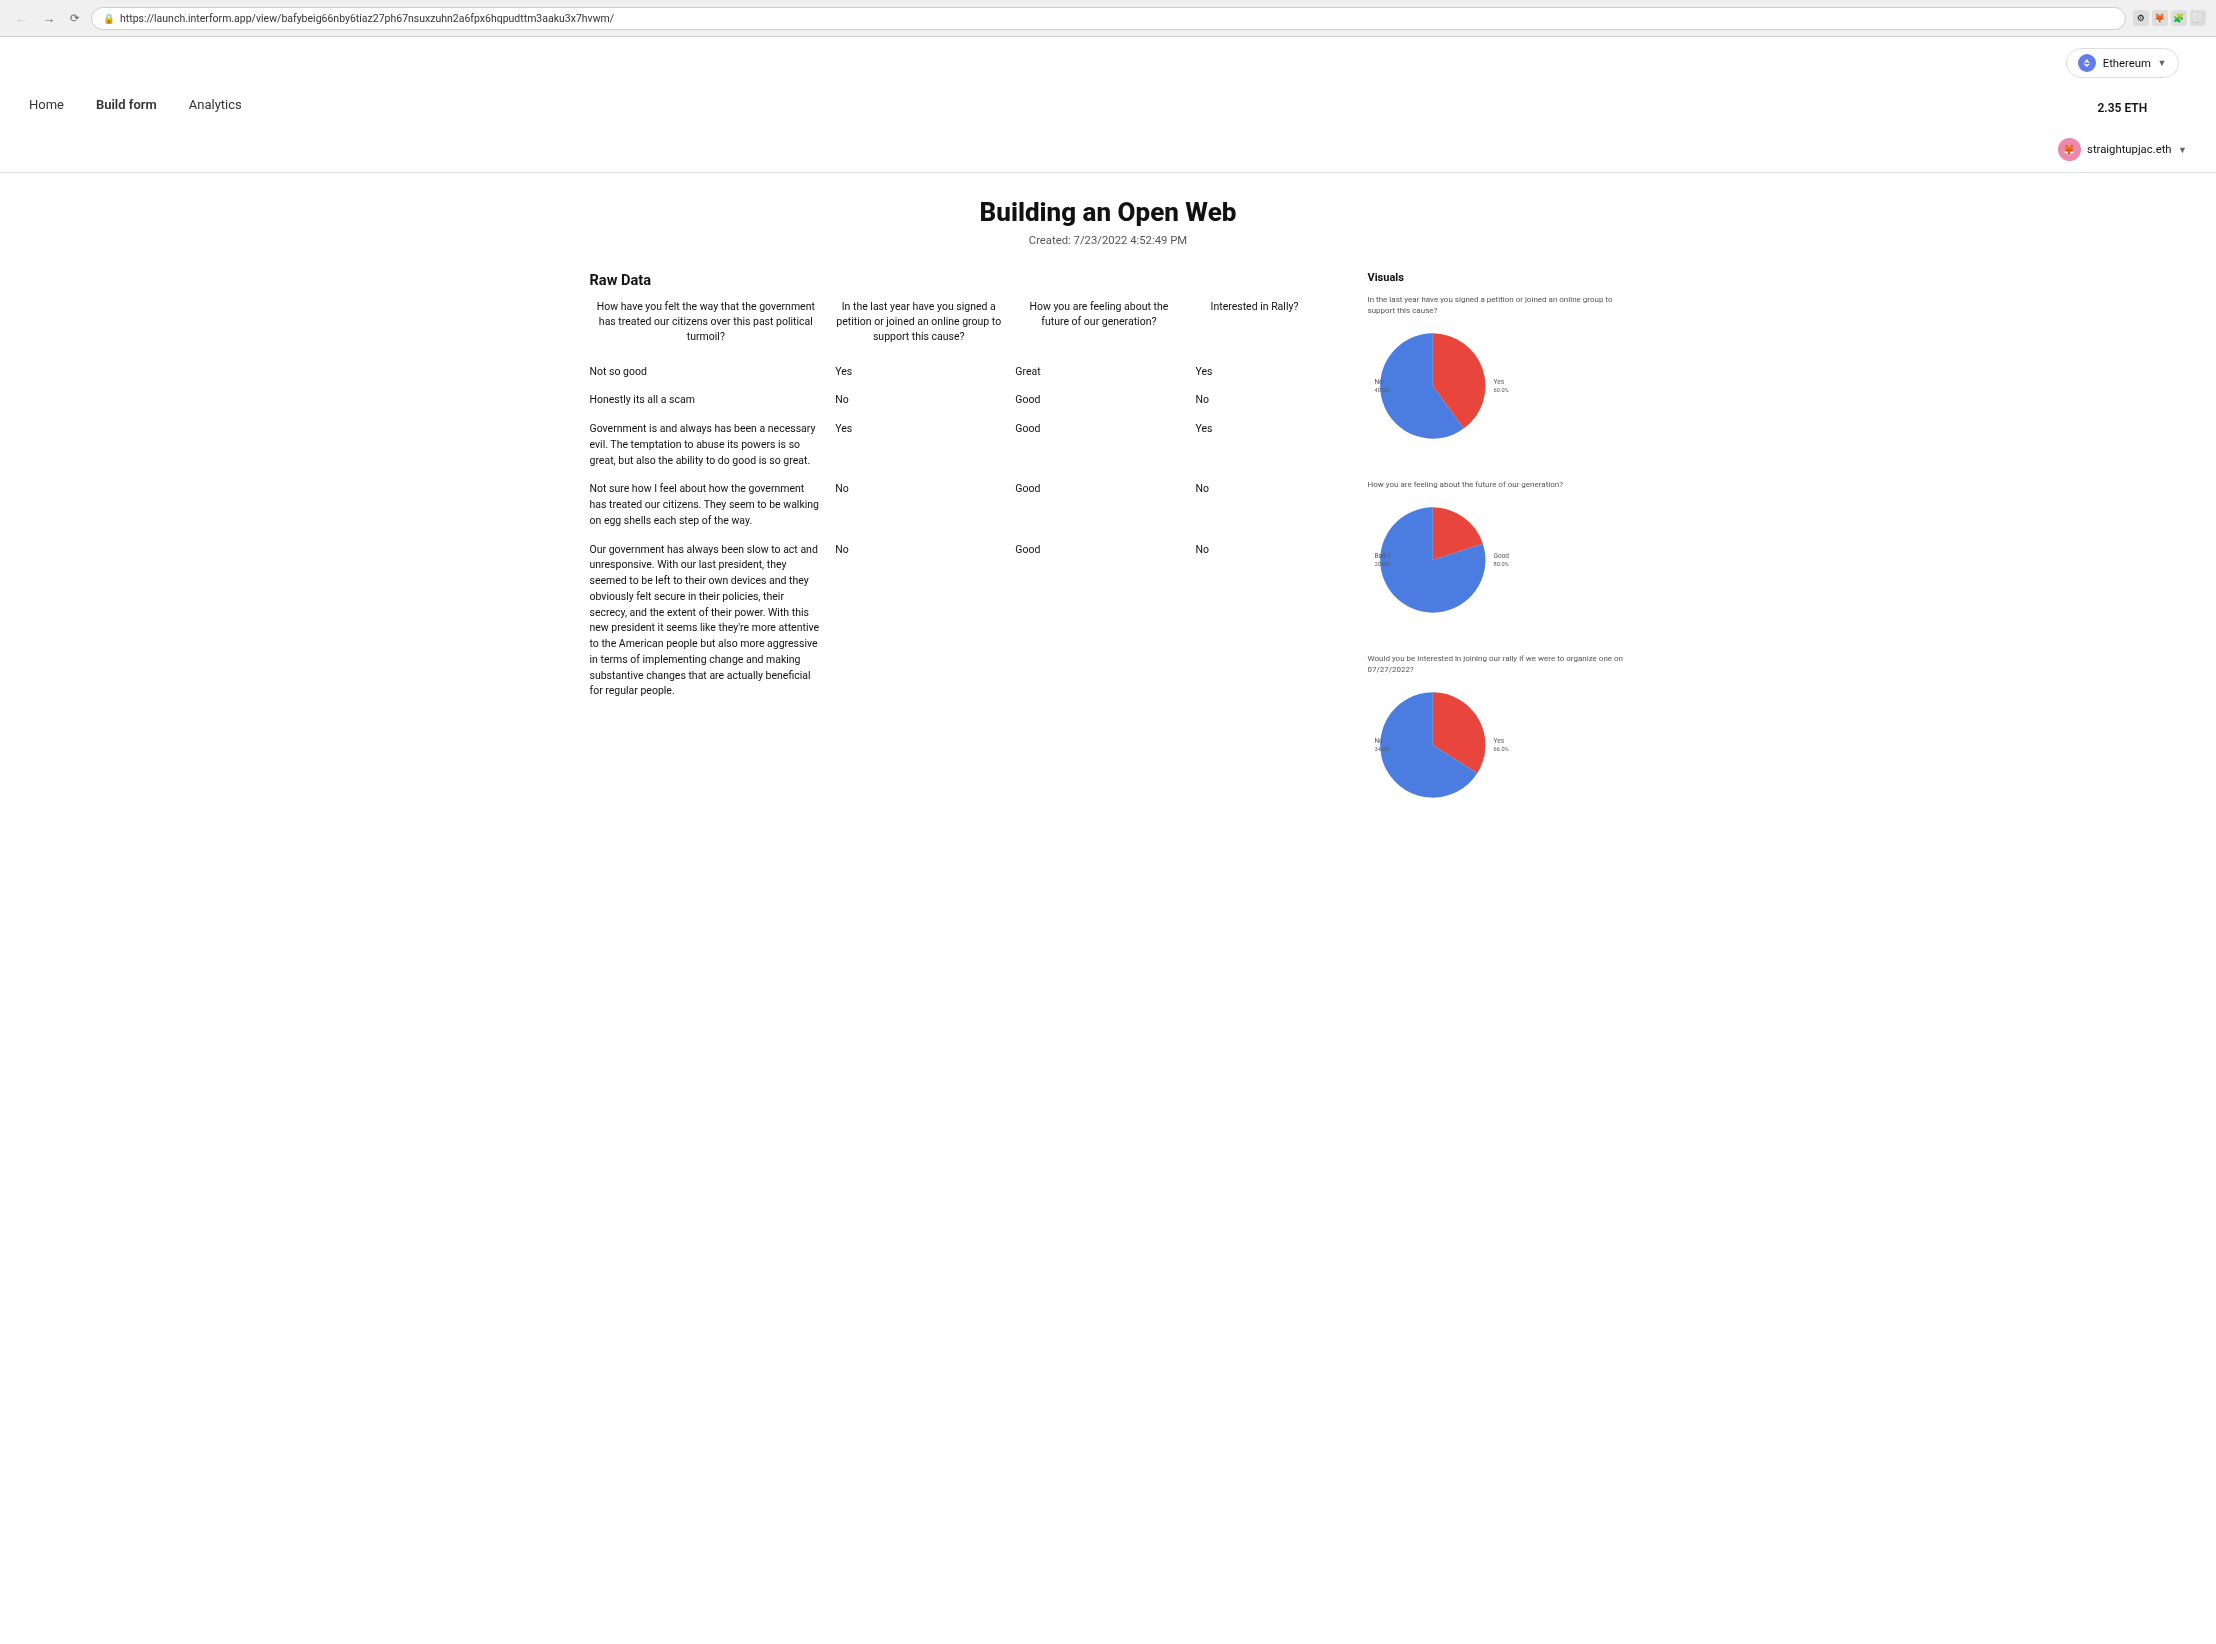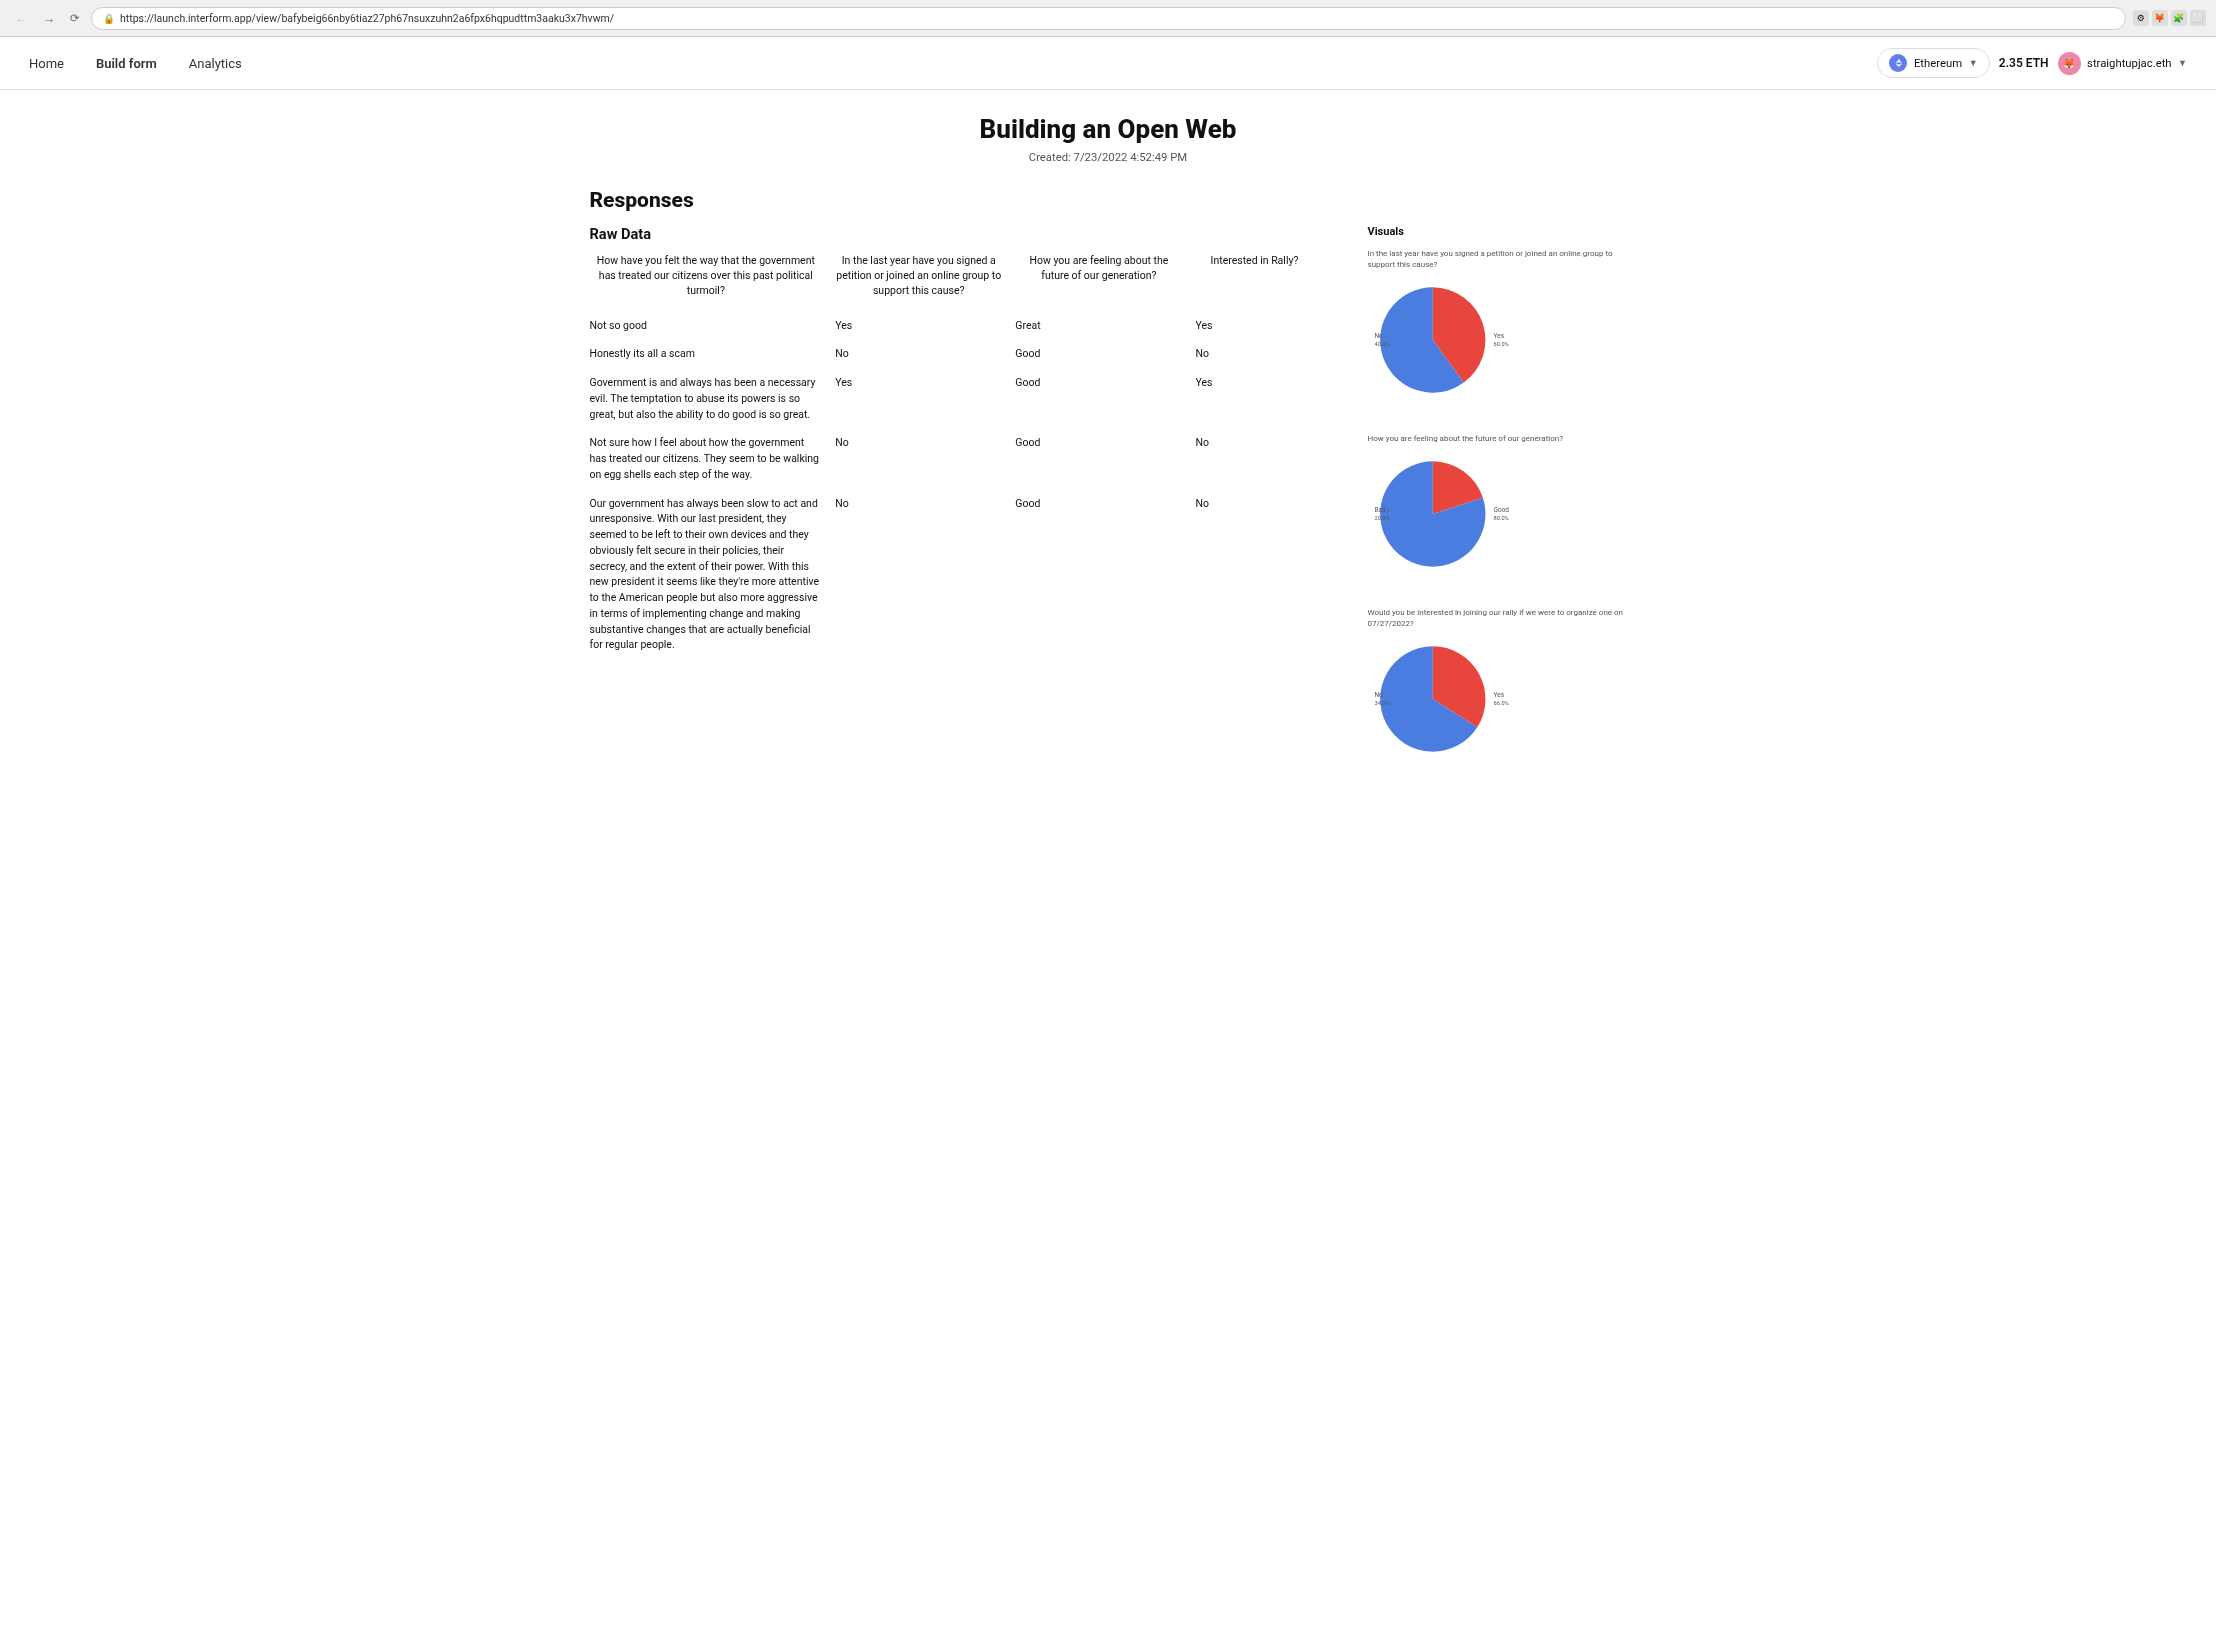--- a/index.html
+++ b/index.html
@@ -34,21 +34,21 @@
     
     .app-header {
       display: flex; align-items: center; padding: 11.3px 29px;
       border-bottom: 0.8px solid #e0e0e0;
       justify-content: space-between;
     }
     .app-nav { display: flex; align-items: center; gap: 32px; justify-content: space-between; }
     .nav-home { font-size: 13px; color: #333; text-decoration: none; }
     .nav-link { font-size: 13px; font-weight: 600; color: #333; text-decoration: none; cursor: pointer; }
     .nav-link.active { font-weight: 400; }
-    .header-right { display: flex; align-items: center; gap: 9px; }
+    .header-right { display: flex; align-items: center; gap: 23px; flex-direction: column; }
     .eth-badge {
       display: flex; align-items: center; gap: 6.5px;
       border: 0.8px solid #ddd; border-radius: 16px; padding: 4.9px 11.3px; cursor: pointer;
       font-size: 11.3px;
     }
     .eth-icon { width: 18px; height: 18px; background: #627eea; border-radius: 50%; display: flex; align-items: center; justify-content: center; }
     .eth-icon svg { width: 9.7px; height: 9.7px; }
     .eth-amount { font-size: 12px; font-weight: 600; }
     .user-badge {
       display: flex; align-items: center; gap: 6.5px; cursor: pointer; font-size: 11.3px;
@@ -132,21 +132,20 @@
       <span>straightupjac.eth</span>
       <span class="chevron">▼</span>
     </div>
   </div>
 </div>
 
 <div class="main-content">
   <h1 class="page-title">Building an Open Web</h1>
   <p class="page-created">Created: 7/23/2022 4:52:49 PM</p>
 
-  <h2 class="responses-title">Responses</h2>
 
   <div class="responses-section">
 
     <div class="responses-left">
       <h3 class="raw-data-title">Raw Data</h3>
       <table class="data-table">
         <thead>
           <tr>
             <th style="width:30%">How have you felt the way that the government has treated our citizens over this past political turmoil?</th>
             <th style="width:22%">In the last year have you signed a petition or joined an online group to support this cause?</th>

